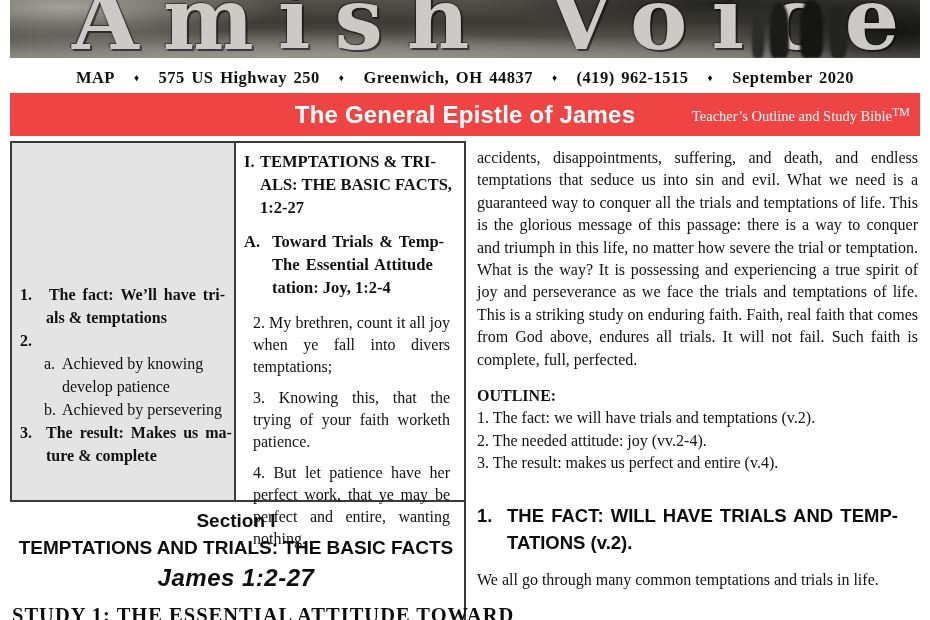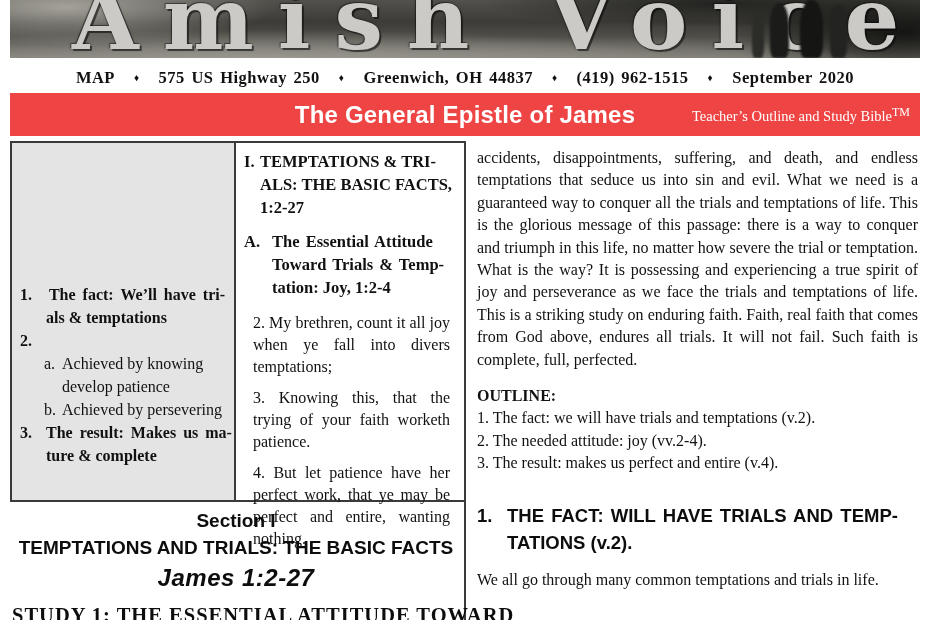--- a/index.html
+++ b/index.html
@@ -173,22 +173,22 @@
       <span class="n1" data-interactable="false">I.</span>
       <div class="t">
         <div class="ln" data-interactable="false">TEMPTATIONS &amp; TRI-</div>
         <div class="ln" data-interactable="false">ALS: THE BASIC FACTS,</div>
         <div class="ln" data-interactable="false">1:2-27</div>
       </div>
     </div>
     <div class="shead h2" data-interactable="false">
       <span class="n2" data-interactable="false">A.</span>
       <div class="t">
+        <div class="ln ws2" data-interactable="false">Toward Trials &amp; Temp-</div>
         <div class="ln ws2" data-interactable="false">The Essential Attitude</div>
-        <div class="ln ws2" data-interactable="false">Toward Trials &amp; Temp-</div>
         <div class="ln" data-interactable="false">tation: Joy, 1:2-4</div>
       </div>
     </div>
     <p class="verse" data-interactable="false">2. My brethren, count it all joy when ye fall into divers temptations;</p>
     <p class="verse" data-interactable="false">3. Knowing this, that the trying of your faith worketh patience.</p>
     <p class="verse" data-interactable="false">4. But let patience have her perfect work, that ye may be perfect and entire, wanting nothing.</p>
   </div>
 
   <div class="vrule" data-interactable="false"></div>
 

